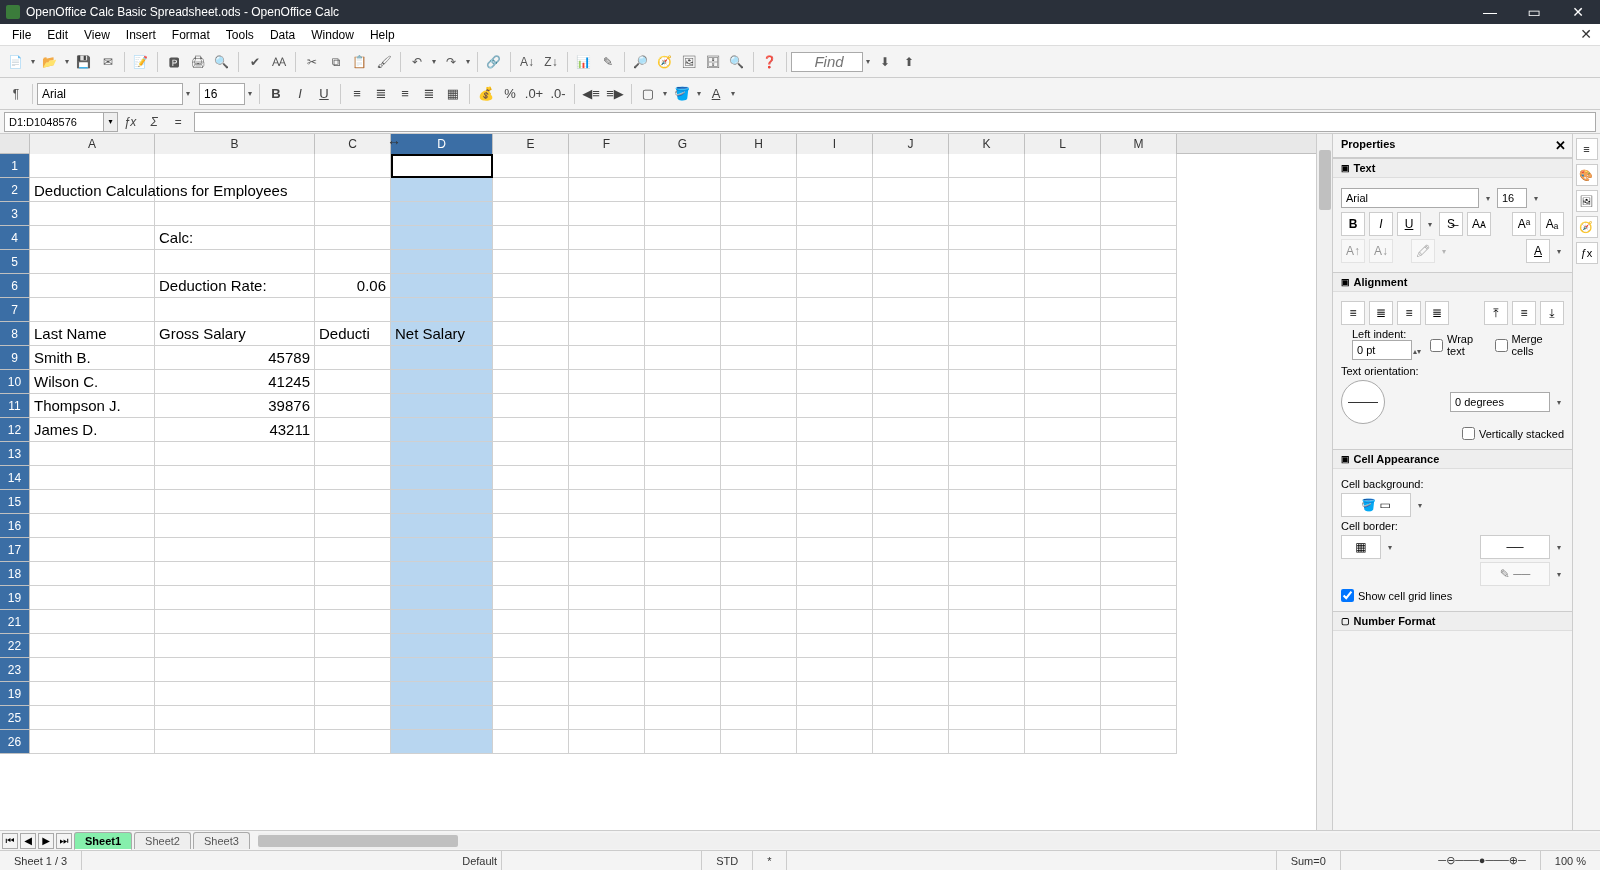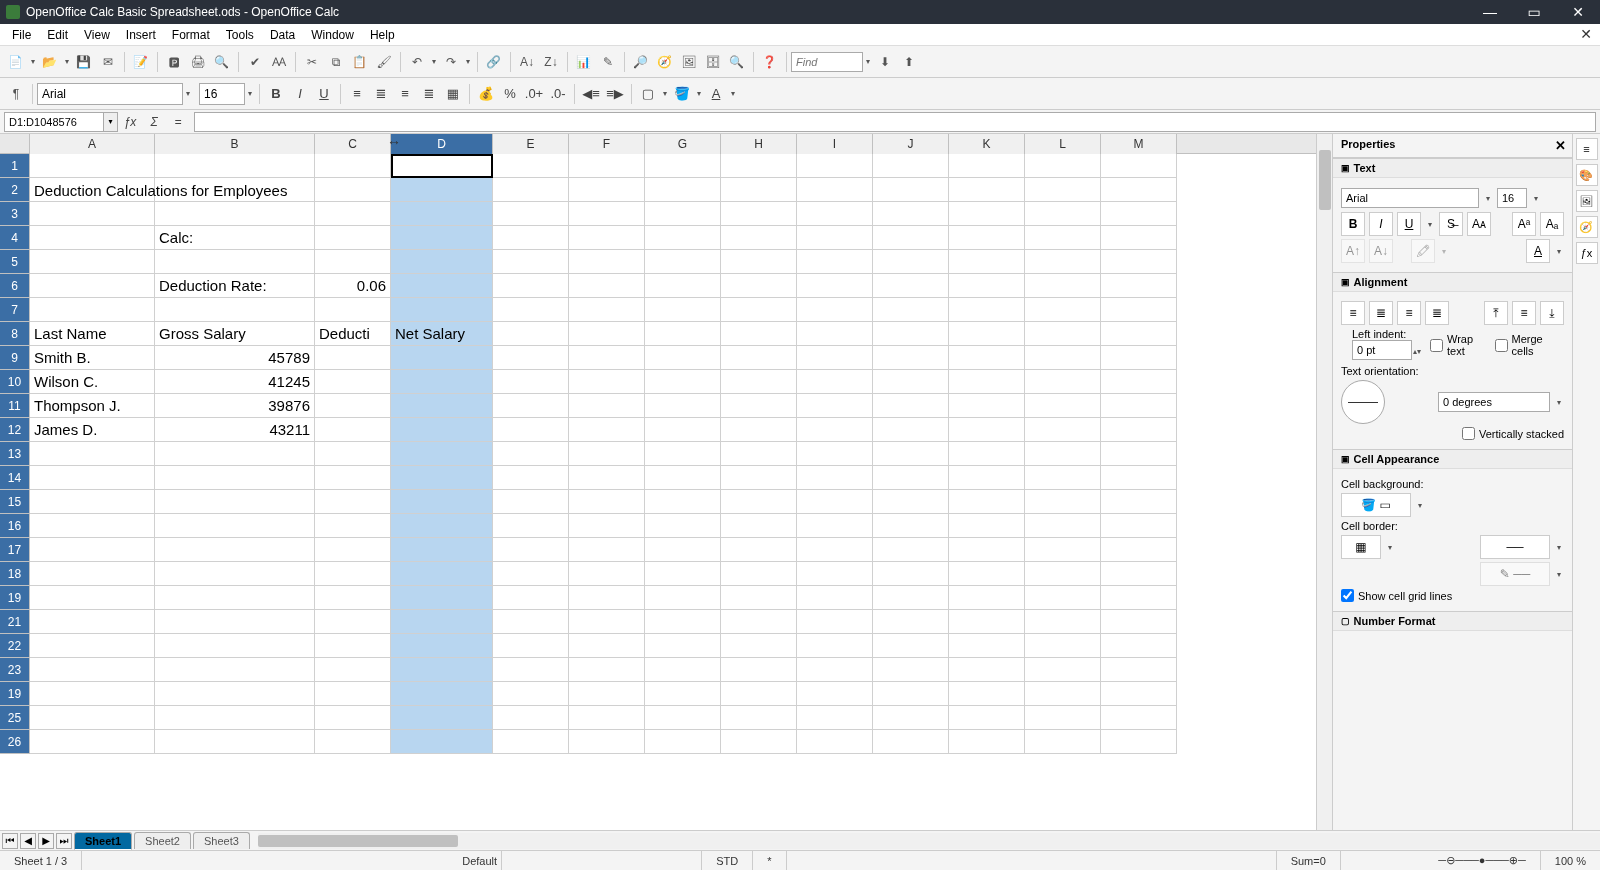--- a/index.html
+++ b/index.html
@@ -14,21 +14,21 @@
 
 .menubar { height: 22px; background: #fff; display: flex; align-items: center; font-size: 12px; border-bottom: 1px solid #ddd; padding-left: 4px; position: relative; }
 .menubar .menu-item { padding: 2px 8px; cursor: default; }
 .menubar .close-doc { position: absolute; right: 8px; top: 2px; font-size: 14px; color: #333; }
 
 
 .toolbar { background: #f4f4f4; border-bottom: 1px solid #ccc; padding: 3px 4px; display: flex; align-items: center; height: 32px; }
 .tb-btn { width: 22px; height: 22px; margin: 0 1px; display:flex; align-items:center; justify-content:center; font-size:12px; color:#555; border:1px solid transparent; border-radius:2px; }
 .tb-sep { width:1px; height:20px; background:#ccc; margin:0 4px; }
 .tb-drop { width: 10px; height: 22px; display:flex; align-items:center; justify-content:center; font-size:8px; color:#555; }
-.find-box input { width: 72px; height: 20px; border:1px solid #aaa; font-size:11px; padding-left:4px; font-style: italic; color:#888; }
+.find-box input { width: 72px; height: 20px; border:1px solid #aaa; font-size:15px; padding-left:4px; font-style: italic; color:#888;text-align:center; }
 
 
 .fmtbar { background:#f4f4f4; border-bottom:1px solid #ccc; padding:3px 4px; height:32px; display:flex; align-items:center; }
 .fmtbar select, .fmtbar input { height:22px; border:1px solid #aaa; font-size:12px; background:#fff; }
 .font-name { width: 146px; padding-left:4px; }
 .font-size { width: 46px; padding-left:4px; margin-left:6px; }
 .fmt-btn { width:22px; height:22px; display:flex; align-items:center; justify-content:center; font-size:13px; color:#444; margin:0 1px; border:1px solid transparent; }
 
 
 .cellbar { height: 24px; display:flex; align-items:center; border-bottom:1px solid #ccc; background:#f4f4f4; }
@@ -58,21 +58,21 @@
 .vscroll { width:16px; background:#f0f0f0; border-left:1px solid #ccc; position:relative; }
 .vscroll .thumb { position:absolute; top:16px; left:2px; width:12px; height:60px; background:#c0c0c0; border-radius:2px; }
 .hscroll-row { height:16px; display:flex; background:#f0f0f0; border-top:1px solid #ccc; }
 .hscroll-track { flex:1; position:relative; }
 .hscroll-track .thumb { position:absolute; left:0; top:2px; height:12px; width:200px; background:#c0c0c0; border-radius:2px; }
 
 
 .sheet-tabs-row { height:20px; display:flex; align-items:center; background:#f4f4f4; font-size:11px; border-top:1px solid #ccc; }
 .tab-nav { width:16px; height:16px; display:flex; align-items:center; justify-content:center; font-size:10px; border:1px solid #aaa; margin-left:2px; }
 .sheet-tab { padding:2px 10px; border:1px solid #aaa; border-bottom:none; margin-left:2px; background:#fff; border-top-left-radius:3px; border-top-right-radius:3px; }
-.sheet-tab.active { font-weight: bold; background:#0369a1; border-bottom:1px solid #fff; }
+.sheet-tab.active { font-weight: bold; background:#86efac; border-bottom:1px solid #fff; }
 .sheet-tab.inactive { background:#eee; color:#555; }
 
 
 .statusbar { height:20px; display:flex; align-items:center; background:#f4f4f4; border-top:1px solid #ccc; font-size:11px; color:#333; }
 .status-cell { padding:0 14px; border-right:1px solid #ccc; height:100%; display:flex; align-items:center; }
 .status-cell.flex { flex:1; border-right:none; }
 
 
 .sidebar { width:240px; background:#f4f4f4; border-left:1px solid #ccc; font-size:11px; display:flex; flex-direction:column; position: relative; }
 .sidebar-header { height:24px; padding:4px 8px; font-weight:bold; border-bottom:1px solid #ccc; display:flex; align-items:flex-start; position:relative; }
@@ -738,21 +738,21 @@
               <span>Merge cells</span>
             </label>
         </div>
       </div>
       <div class="section-row">
         <span class="side-label">Text orientation:</span>
       </div>
       <div class="section-row">
         <div class="orient-circle"></div>
         <div style="flex:1"></div>
-        <input class="side-input" style="width: 112px;" value="0 degrees">
+        <input class="side-input" style="width: 100px;" value="0 degrees">
         <span class="tb-drop">▾</span>
       </div>
       <div class="section-row" style="justify-content:flex-end;">
         <label class="side-checkbox">
             <input type="checkbox" style=""> 
             <span>Vertically stacked</span>
           </label>
       </div>
     </div>
 

